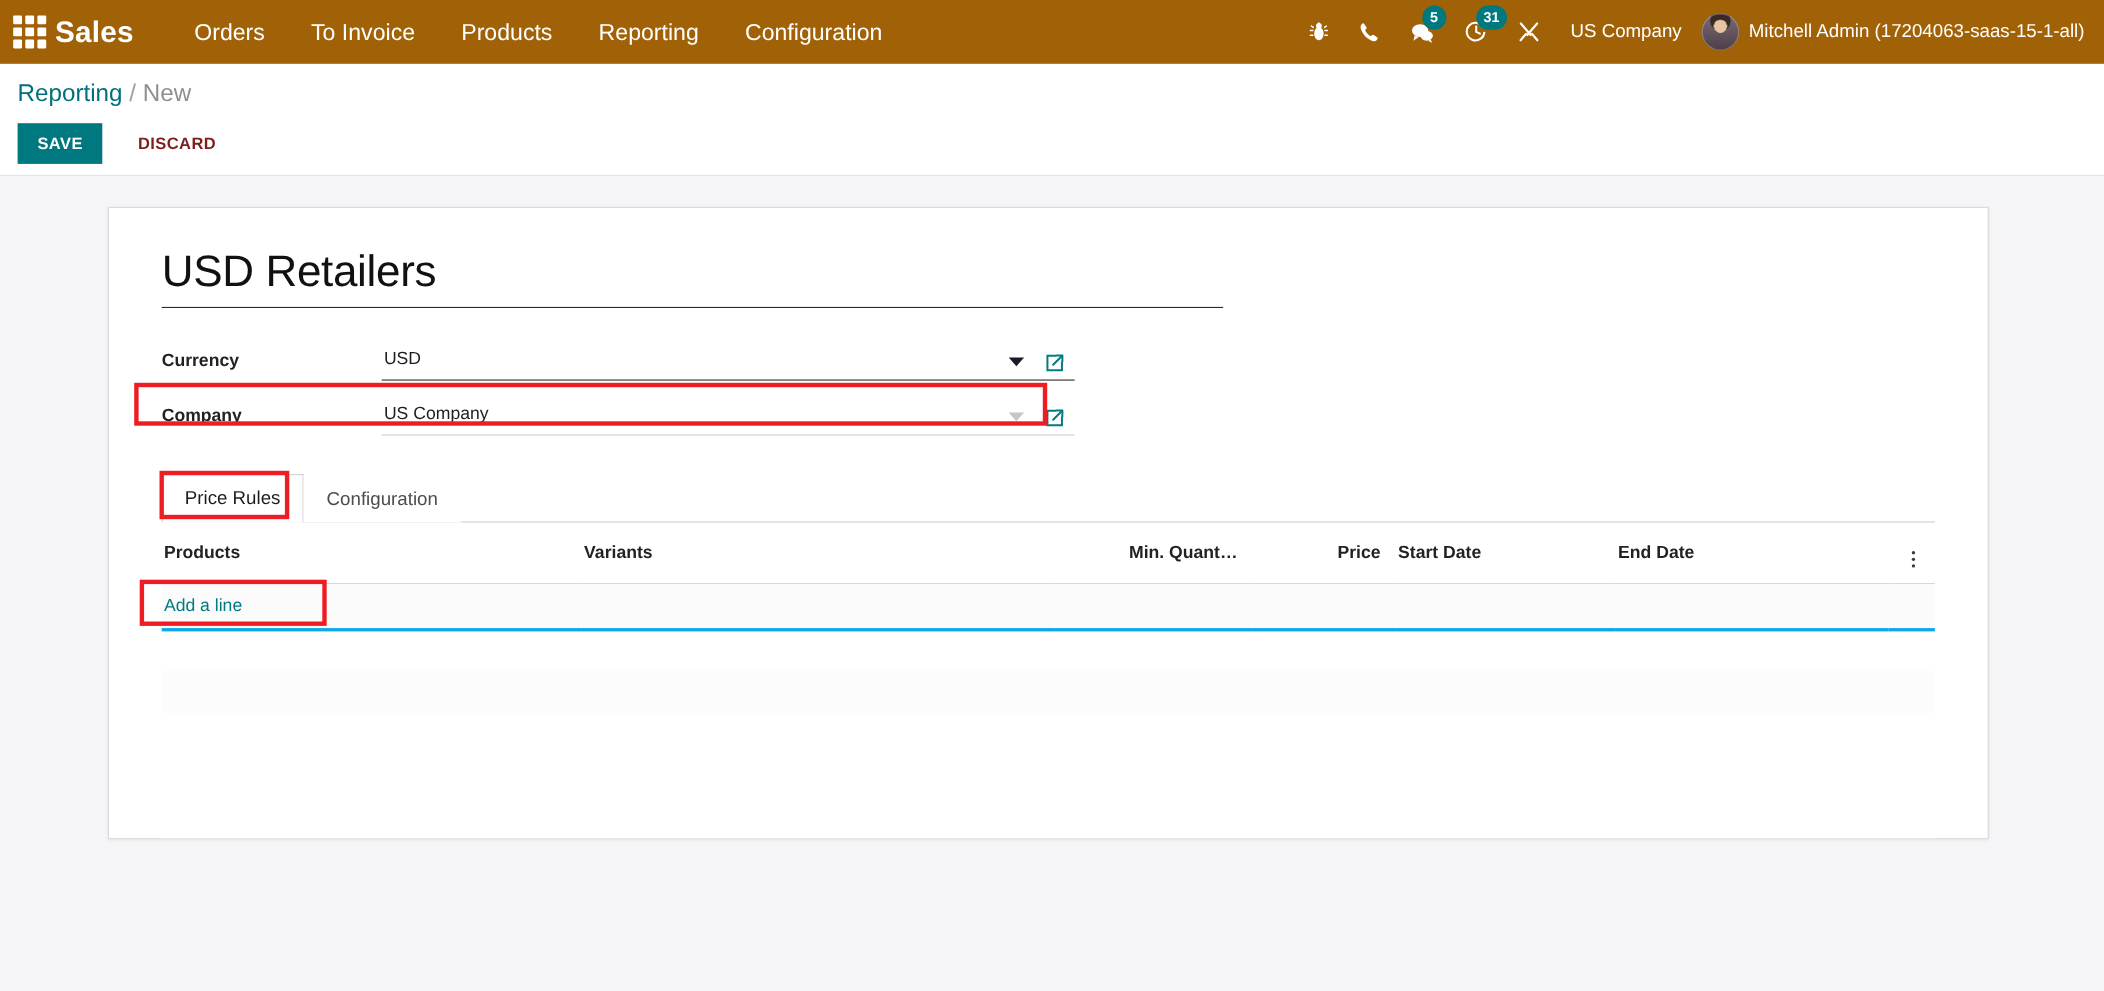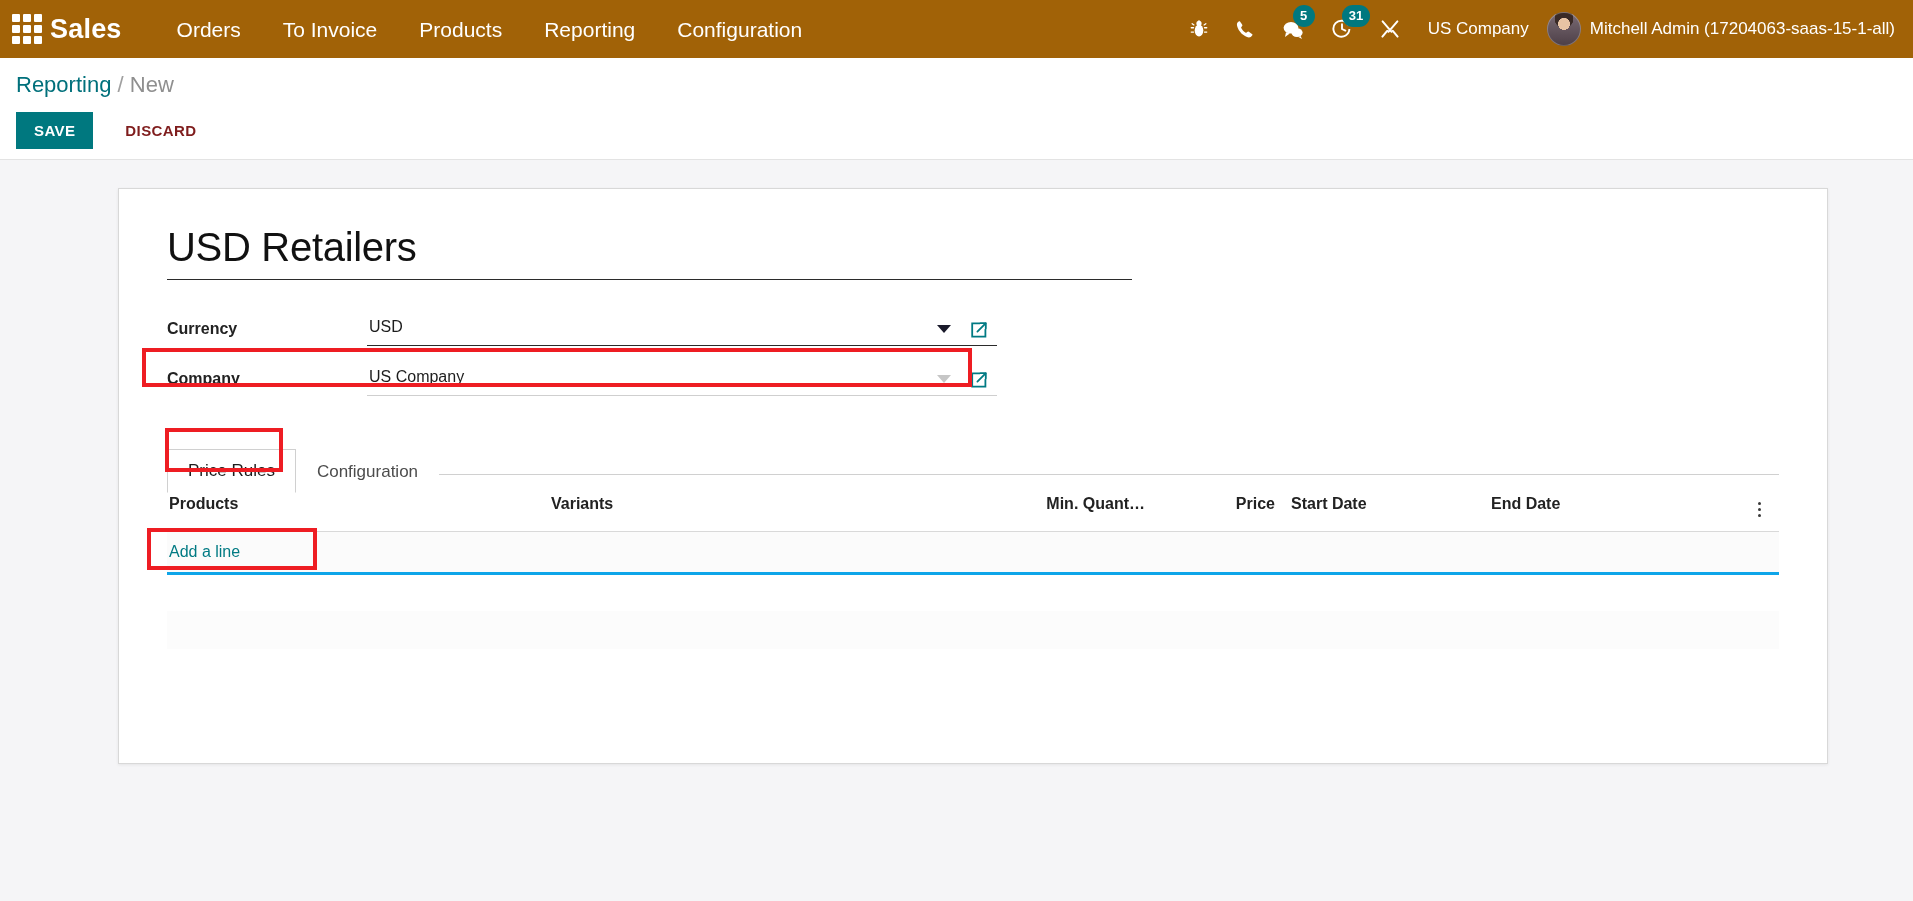--- a/index.html
+++ b/index.html
@@ -133,21 +133,21 @@
     font-size: 15px;
     font-weight: 700;
     letter-spacing: .4px;
     padding: 10px 18px;
     margin-left: 14px;
     cursor: pointer;
     font-family: inherit;
   }
 
   
-  .sheet-wrap { padding: 28px 0 0 0; margin-left: 20px; }
+  .sheet-wrap { padding: 28px 0 0 0; }
   .sheet {
     width: 1710px;
     margin: 0 0 0 98px;
     background: #ffffff;
     border: 1px solid #d8d8d8;
     box-shadow: 0 1px 3px rgba(0,0,0,.07);
     min-height: 575px;
     padding: 36px 48px 0 48px;
   }
   .form-title {
@@ -229,21 +229,21 @@
   }
   .tab {
     font-size: 17px;
     padding: 11px 20px 10px;
     cursor: pointer;
     color: #4c4c4c;
     background: #ffffff;
     border: 1px solid transparent;
     border-bottom: none;
     position: relative;
-    top: 19px;
+    top: 1px;
     line-height: 1.2;
   }
   .tab.active {
     color: #1c1c1c;
     border-color: #d0d0d0;
     border-bottom: 1px solid #ffffff;
   }
 
   
   .o2m { width: 100%; }

